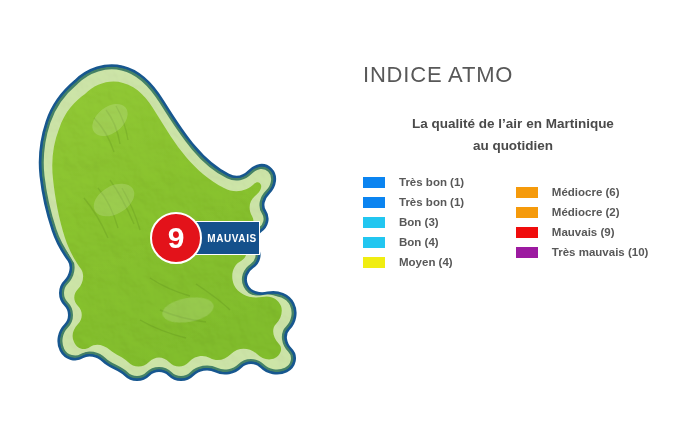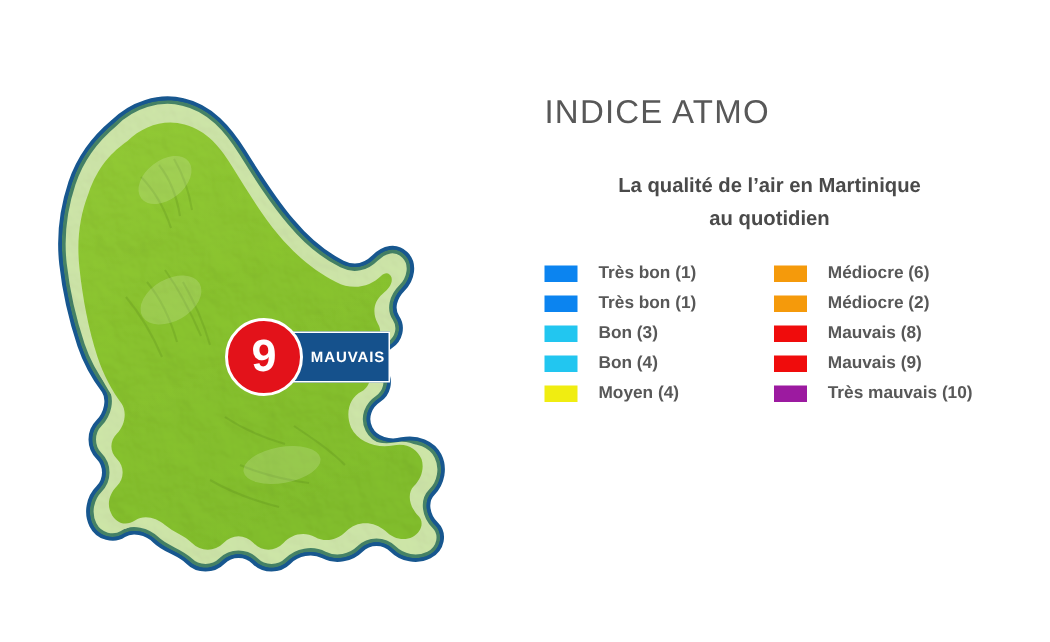--- a/index.html
+++ b/index.html
@@ -355,24 +355,20 @@
         <div class="legend-row">
           <span class="swatch" style="background: rgb(245, 154, 11);"></span>
           <span class="legend-text">Médiocre (6)</span>
         </div>
         <div class="legend-row">
           <span class="swatch" style="background: rgb(245, 154, 11);"></span>
           <span class="legend-text">Médiocre (2)</span>
         </div>
         <div class="legend-row">
           <span class="swatch" style="background: rgb(240, 12, 12);"></span>
-          <span class="legend-text">Mauvais (8)</span>
-        </div>
-        <div class="legend-row">
-          <span class="swatch" style="background: rgb(240, 12, 12);"></span>
           <span class="legend-text">Mauvais (9)</span>
         </div>
         <div class="legend-row">
           <span class="swatch" style="background: rgb(156, 26, 160);"></span>
           <span class="legend-text">Très mauvais (10)</span>
         </div>
       </div>
     </div>
 
   </div>

